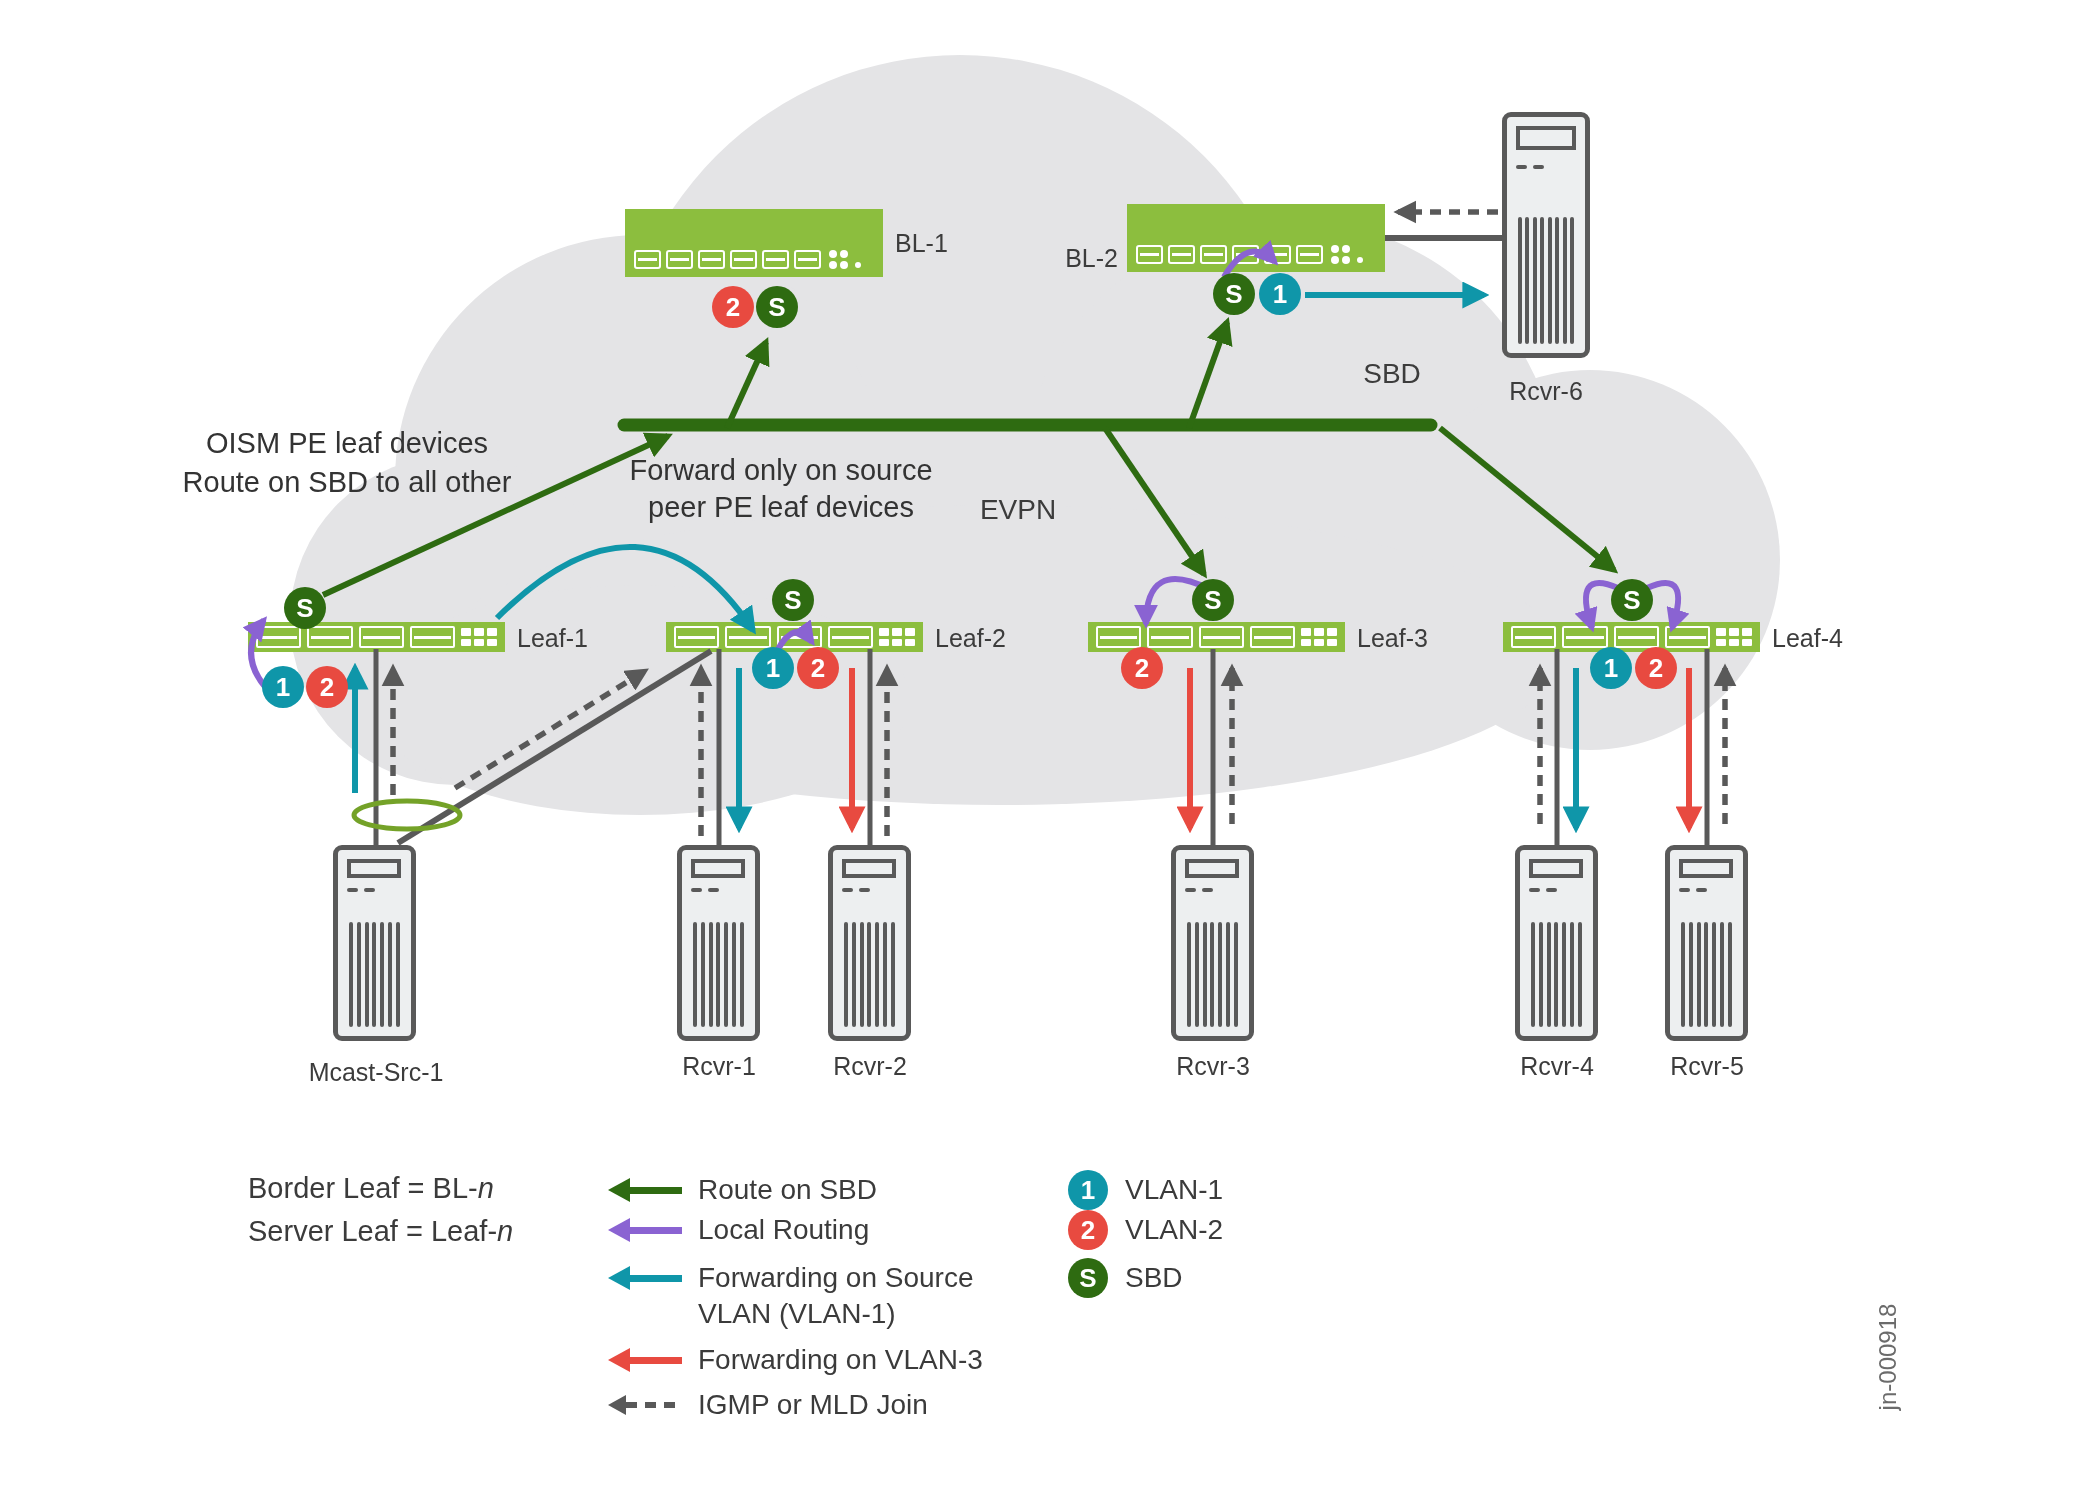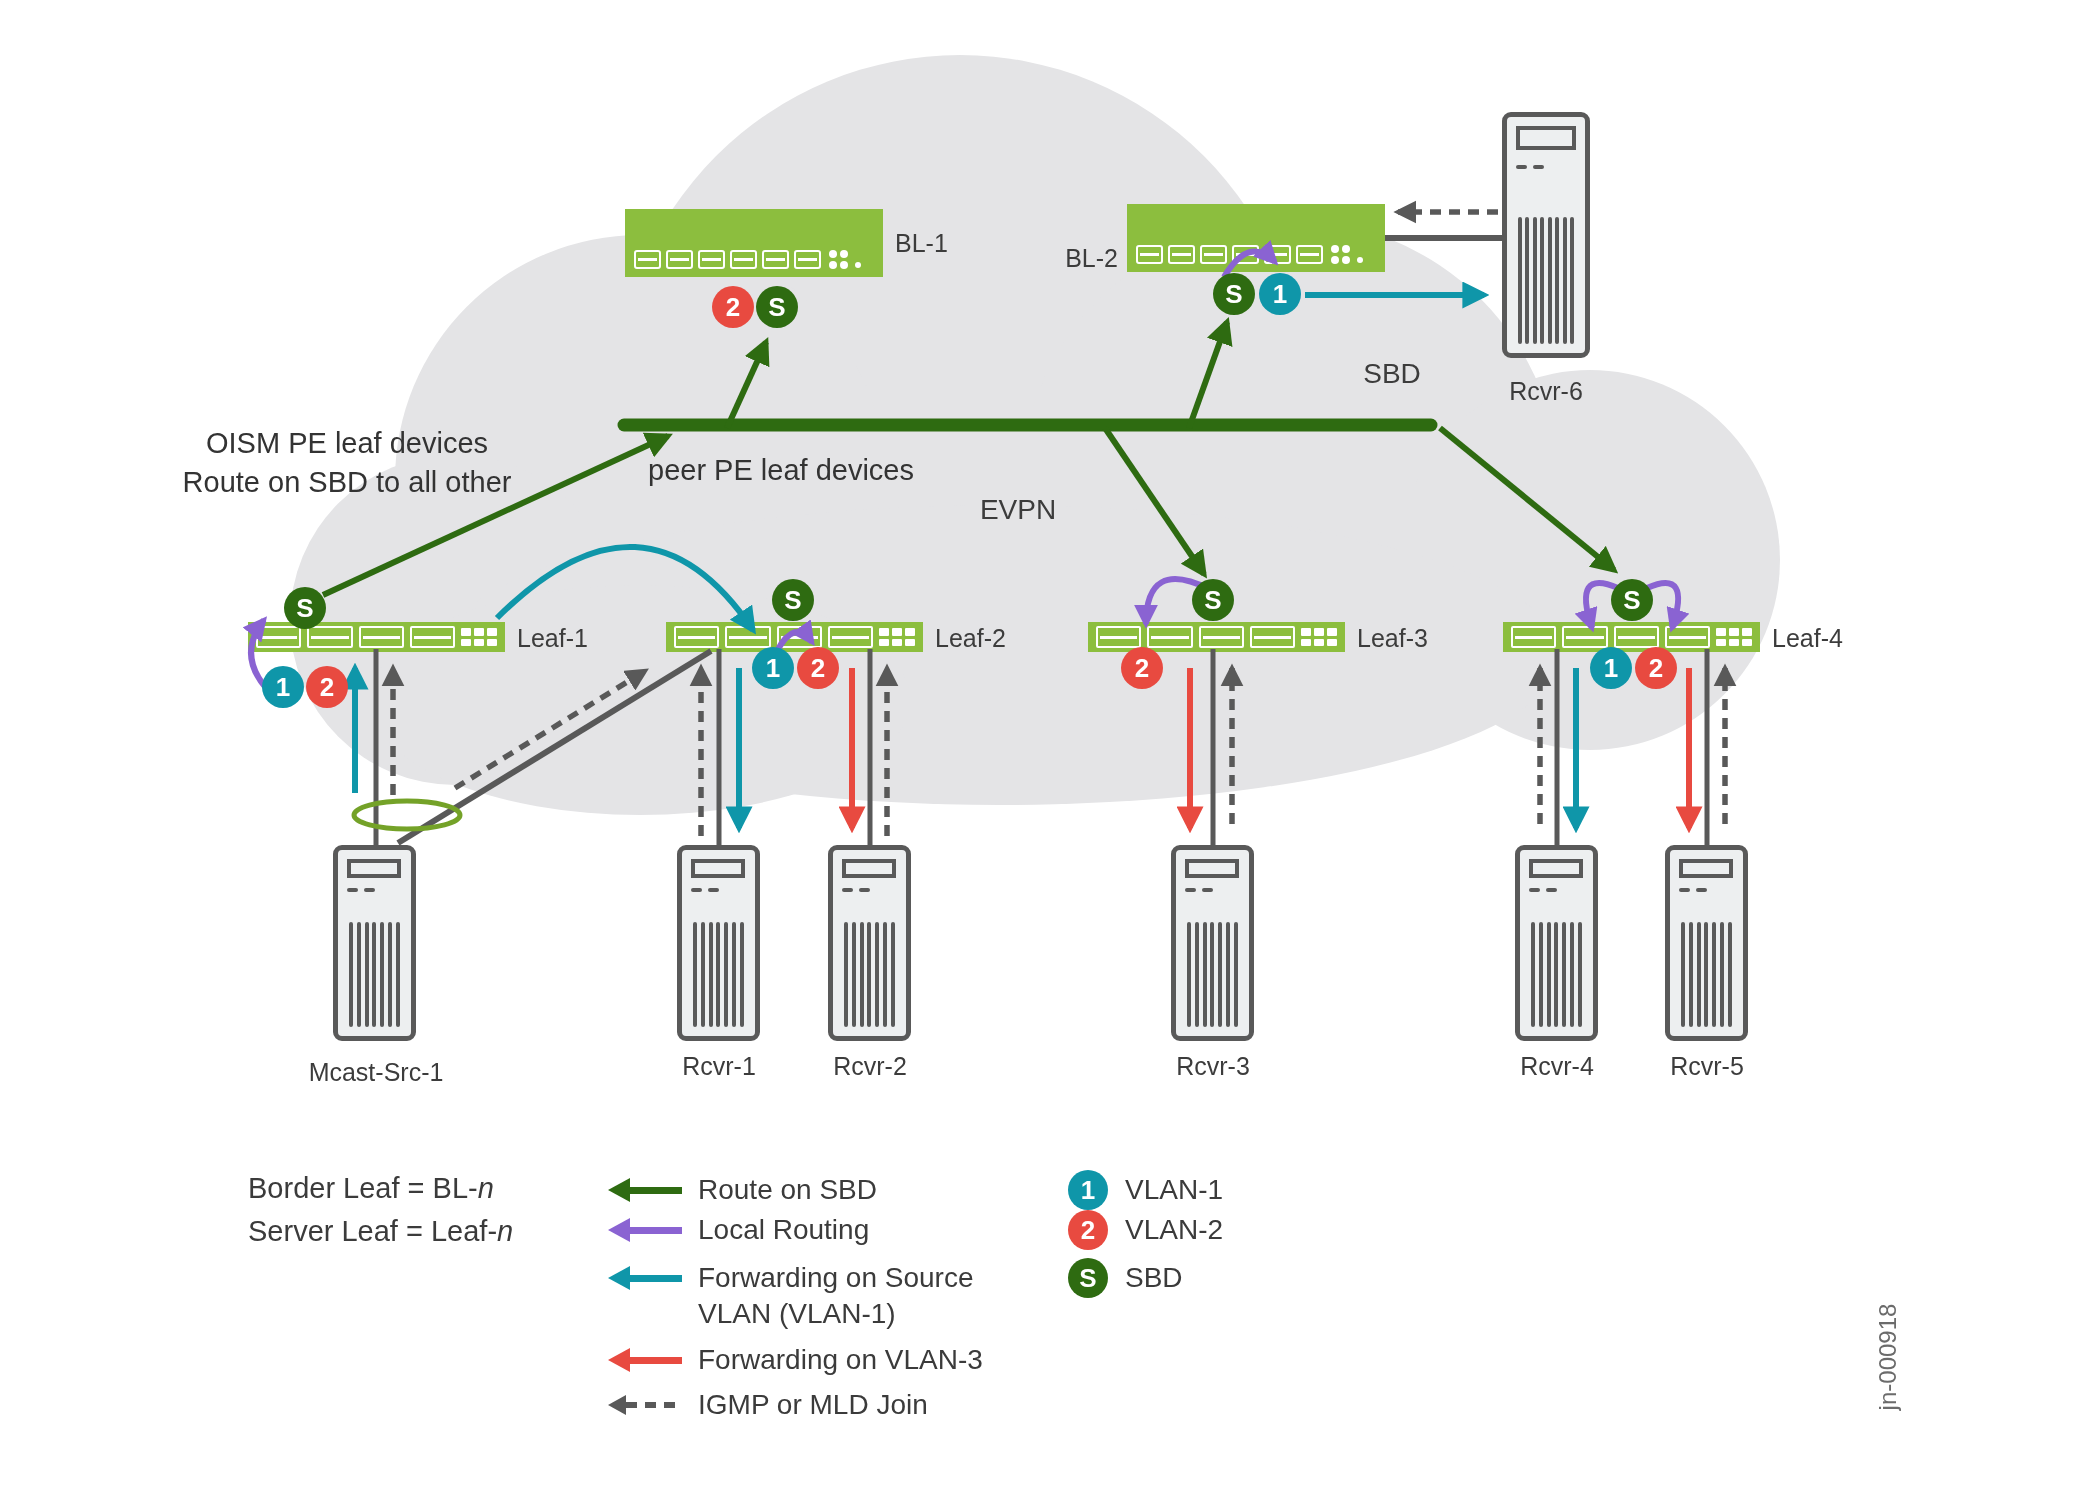--- a/index.html
+++ b/index.html
@@ -363,20 +363,21 @@
   <div class="dlabel center" style="left:1707px;top:1052px;">Rcvr-5</div>
 
   <div class="dlabel" style="left:1392px;top:358px;font-size:28px;transform:translateX(-50%);">SBD</div>
   <div class="dlabel" style="left:1018px;top:494px;font-size:28px;transform:translateX(-50%);">EVPN</div>
 
   <div class="note" style="left:347px;top:424px;">
     <div>OISM PE leaf devices</div>
     <div>Route on SBD to all other</div>
   </div>
   <div class="note" style="left:781px;top:452px;line-height:37px;">
+    <div>Forward only on source</div>
     <div>peer PE leaf devices</div>
   </div>
 
   <div class="lg-def" style="left:248px;top:1172px;">
     <span>Border Leaf = BL-</span><span class="it">n</span>
   </div>
   <div class="lg-def" style="left:248px;top:1215px;">
     <span>Server Leaf = Leaf-</span><span class="it">n</span>
   </div>
 

